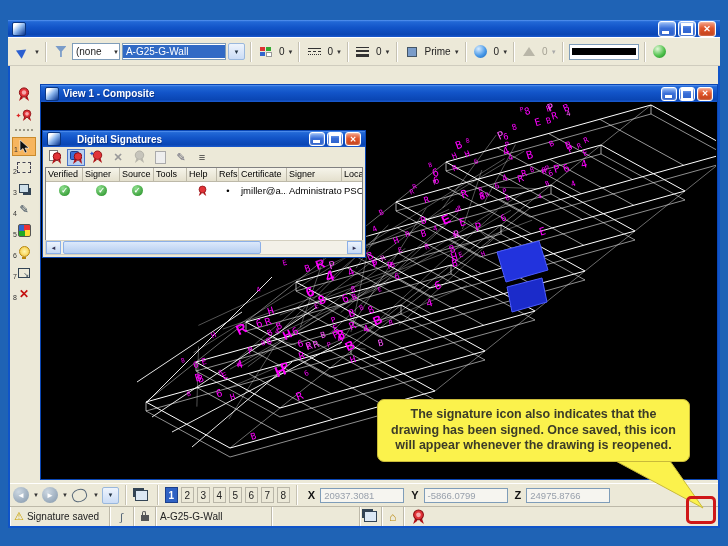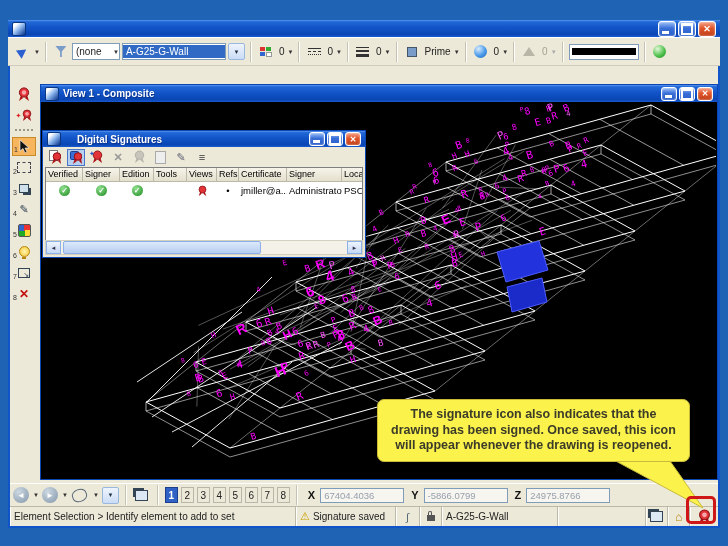--- a/index.html
+++ b/index.html
@@ -649,23 +649,23 @@
         <span style="font-size:11px;color:#667;line-height:1">✎</span>
       </span>
       <span class="dbtn">
         <span style="font-size:11px;color:#333;line-height:1">≡</span>
       </span>
     </div>
     <div class="dlg-grid">
       <div class="grid-head">
         <span style="width:37px">Verified</span>
         <span style="width:37px">Signer</span>
-        <span style="width:34px">Edition</span>
+        <span style="width:34px">Source</span>
         <span style="width:33px">Tools</span>
-        <span style="width:30px">Views</span>
+        <span style="width:30px">Help</span>
         <span style="width:22px">Refs</span>
         <span style="width:48px">Certificate</span>
         <span style="width:55px">Signer</span>
         <span style="width:37px">Location</span>
 
       </div>
       <div class="grid-row">
         <span class="c" style="width:37px">
             <span class="chk">✓</span>
           </span>
@@ -715,29 +715,28 @@
     <span class="vnum active">1</span>
     <span class="vnum">2</span>
     <span class="vnum">3</span>
     <span class="vnum">4</span>
     <span class="vnum">5</span>
     <span class="vnum">6</span>
     <span class="vnum">7</span>
     <span class="vnum">8</span>
     <span class="tbsep"></span>
     <span class="coordlabel">X</span>
-    <span class="coordfield">67404.4036</span>
+    <span class="coordfield">20937.3081</span>
     <span class="coordlabel">Y</span>
     <span class="coordfield">-5866.0799</span>
     <span class="coordlabel">Z</span>
     <span class="coordfield">24975.8766</span>
   </div>
 
   <div class="statusbar">
-    <span class="scell grow">Element Selection &gt; Identify element to add to set</span>
     <span class="scell" style="width:100px">
       <span class="warn">⚠</span>
       <span>Signature saved</span>
     </span>
     <span class="scell" style="width:24px;justify-content:center">
       <span style="color:#567;font-size:11px">∫</span>
     </span>
     <span class="scell" style="width:22px;justify-content:center">
       <span class="lock"></span>
     </span>

